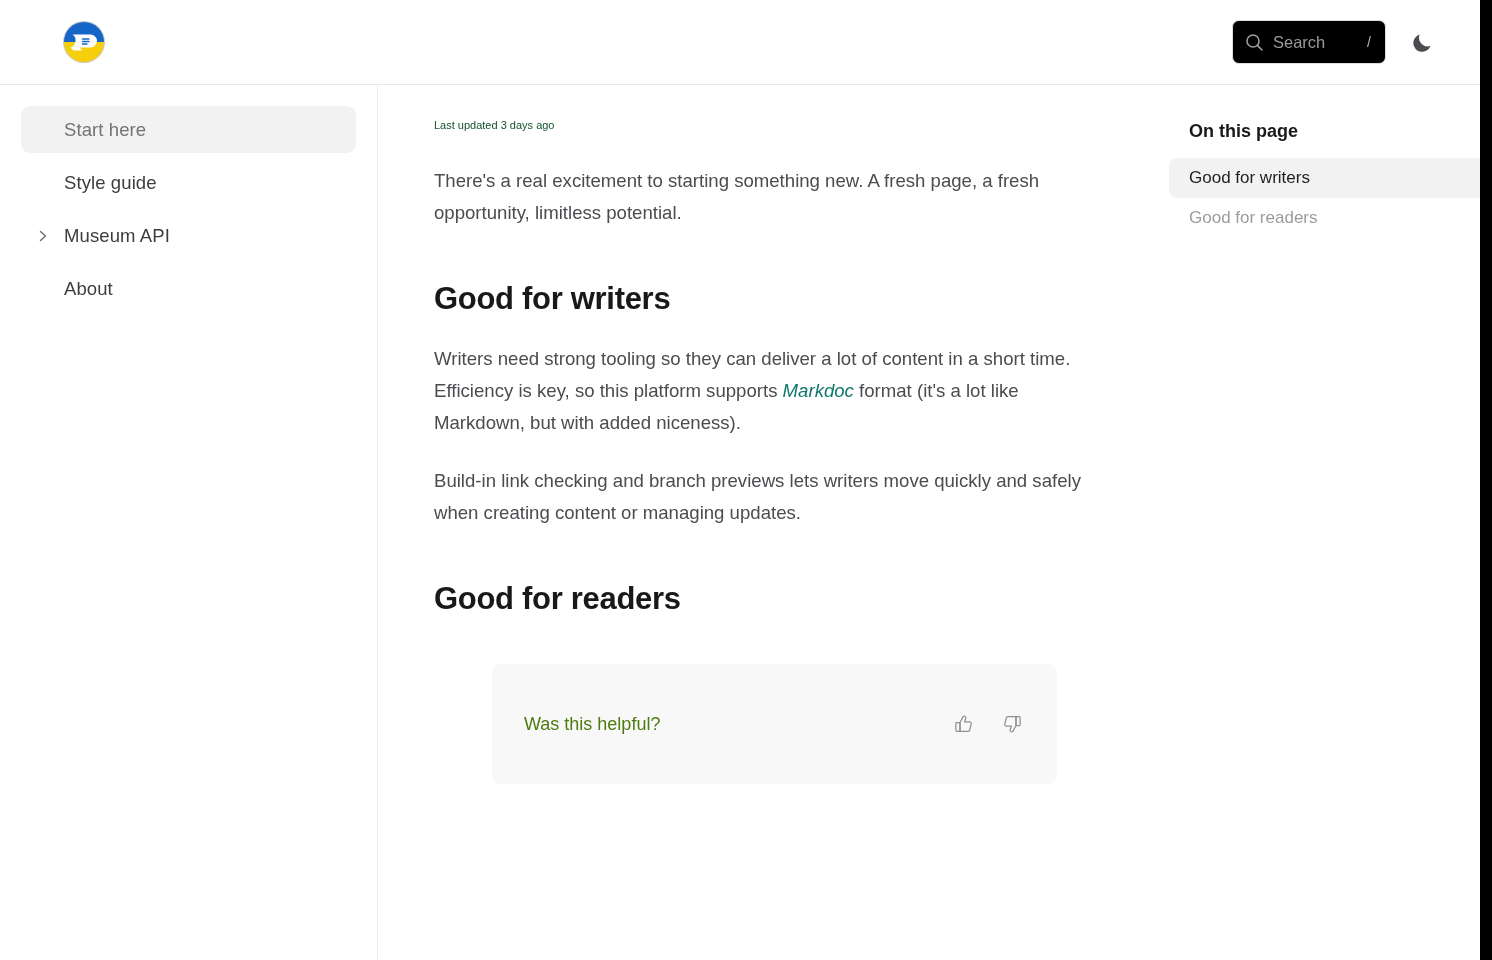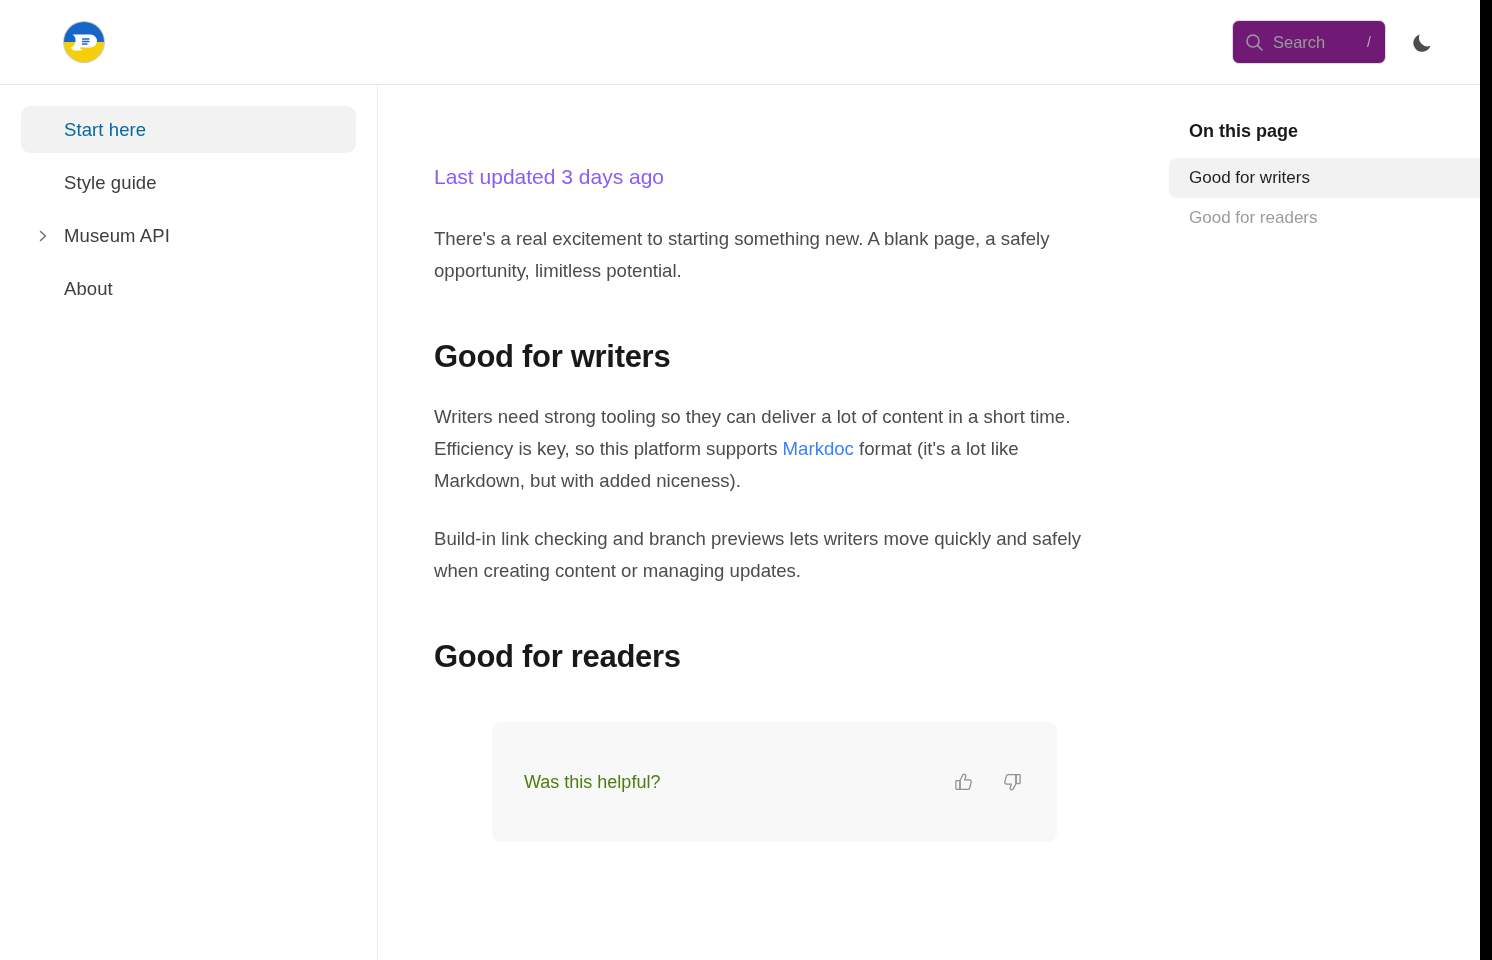--- a/index.html
+++ b/index.html
@@ -58,21 +58,21 @@
     display: flex;
     align-items: center;
     gap: 22px;
   }
 
   .search-box {
     width: 154px;
     height: 44px;
     border: 1px solid #dcdcde;
     border-radius: 7px;
-    background: #701a75;
+    background: #000000;
     display: flex;
     align-items: center;
     padding: 0 12px;
     gap: 9px;
     cursor: text;
   }
   .search-icon { flex: none; display: block; }
   .search-placeholder {
     font-size: 16.5px;
     color: #9a9a9e;
@@ -116,21 +116,21 @@
     align-items: center;
     cursor: pointer;
   }
   .nav-item.active { background: #f2f2f3; }
   .nav-label {
     font-size: 18.5px;
     color: #3b3d40;
     padding-left: 43px;
     letter-spacing: 0.1px;
   }
-  .nav-item.active .nav-label { color: #0369a1; text-align: center; }
+  .nav-item.active .nav-label { color: #737373; text-align: center; }
 
   .nav-chevron {
     position: absolute;
     left: 15px;
     top: 50%;
     transform: translateY(-50%);
     display: block;
   }
 
   
@@ -138,24 +138,23 @@
     position: absolute;
     top: 85px;
     left: 379px;
     width: 790px;
     height: 875px;
     padding: 34px 60px 0 55px;
     overflow: hidden;
   }
 
   .last-updated {
-    font-size: 21px;
-    color: #8b5cf6;
+    font-size: 11px;
+    color: #14532d;
     margin-bottom: 34px;
-    margin-top: 46px;
   }
 
   .h1 {
     font-size: 44px;
     font-weight: 700;
     color: #17191b;
     letter-spacing: -0.6px;
     line-height: 1.12;
     margin-bottom: 36px;
   }
@@ -172,22 +171,23 @@
 
   .para {
     font-size: 18.6px;
     line-height: 32px;
     color: #4a4c50;
     margin-bottom: 26px;
     max-width: 665px;
   }
 
   .para a {
-    color: #3b82f6;
+    color: #0f766e;
     text-decoration: none;
+    font-style: italic;
   }
 
   
   .feedback-card {
     margin-top: 48px;
     margin-left: 58px;
     width: 565px;
     min-height: 120px;
     background: #f8f8f9;
     border-radius: 9px;
@@ -321,21 +321,21 @@
       <span class="nav-label">About</span>
     </div>
 
   </nav>
 
   <main class="content">
 
     <div class="last-updated">Last updated 3 days ago</div>
 
 
-    <p class="para">There's a real excitement to starting something new. A blank page, a safely opportunity, limitless potential.</p>
+    <p class="para">There's a real excitement to starting something new. A fresh page, a fresh opportunity, limitless potential.</p>
 
     <h2 class="h2">Good for writers</h2>
 
     <p class="para">
       <span>Writers need strong tooling so they can deliver a lot of content in a short time. Efficiency is key, so this platform supports </span><a href="#">Markdoc</a><span> format (it's a lot like Markdown, but with added niceness).</span>
     </p>
 
     <p class="para">Build-in link checking and branch previews lets writers move quickly and safely when creating content or managing updates.</p>
 
     <h2 class="h2">Good for readers</h2>

